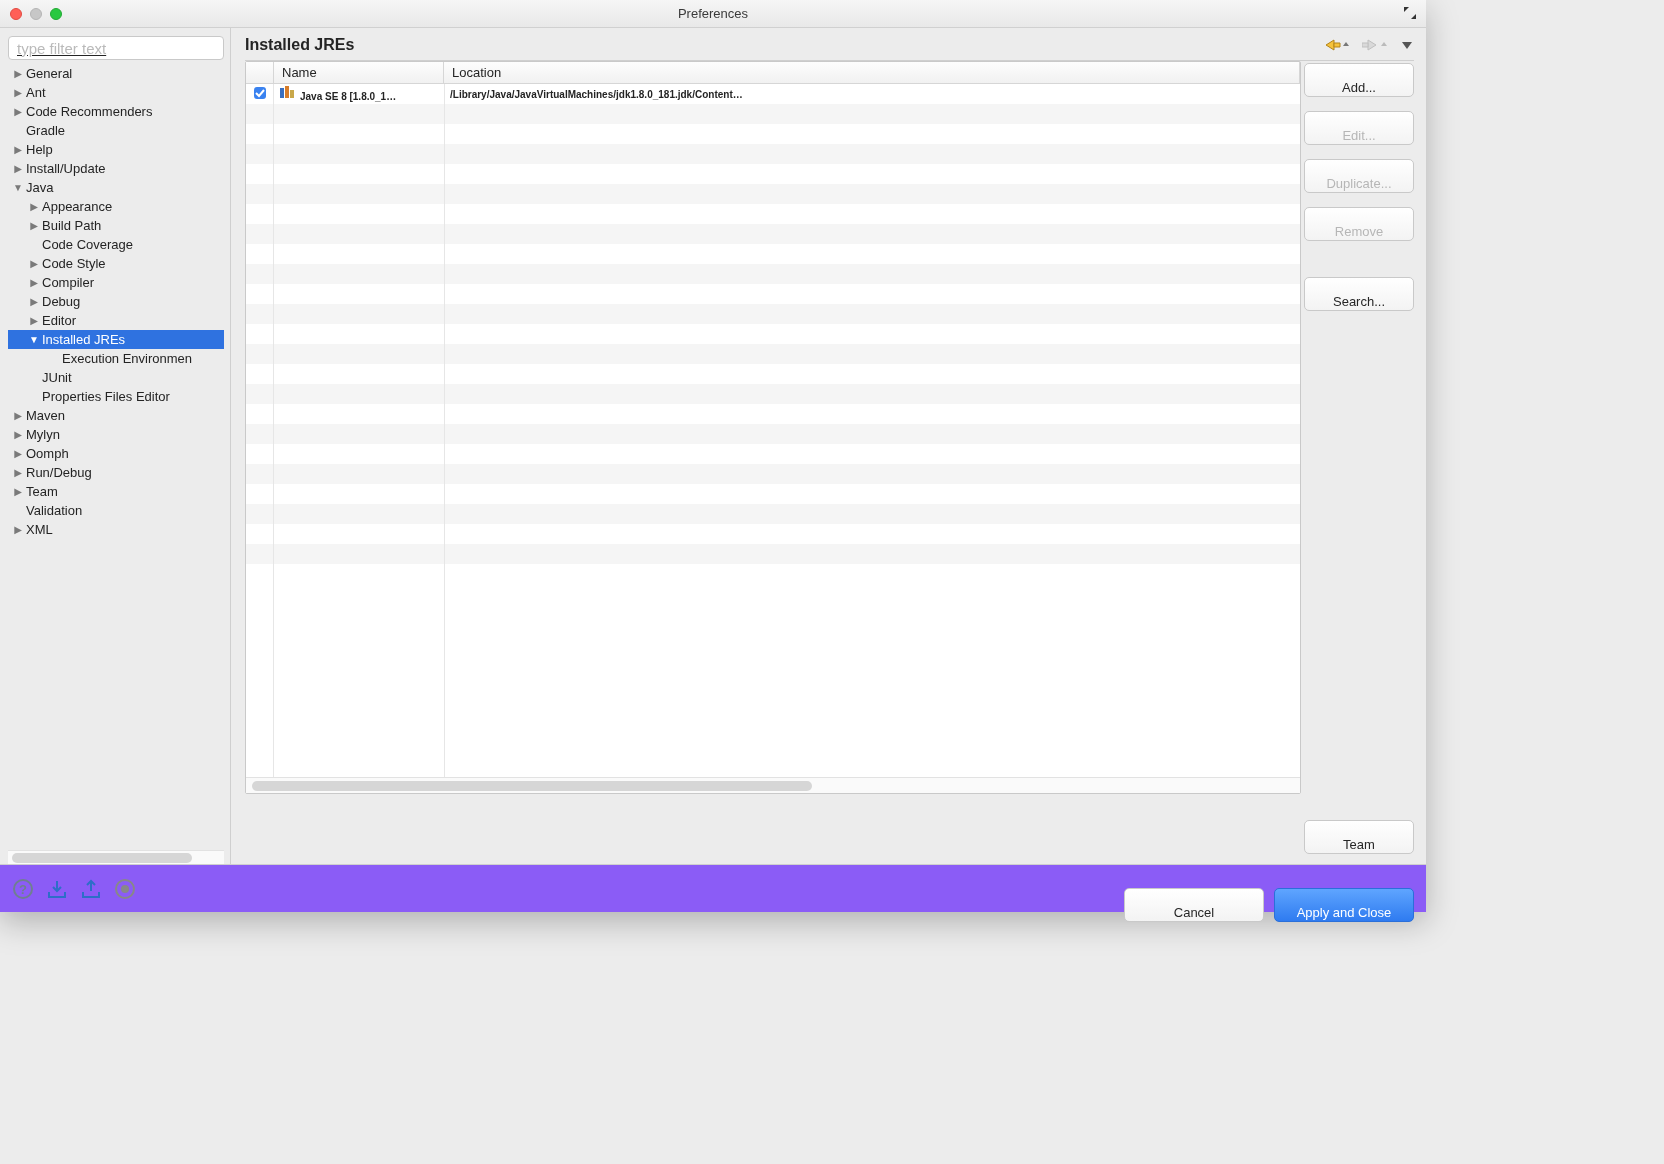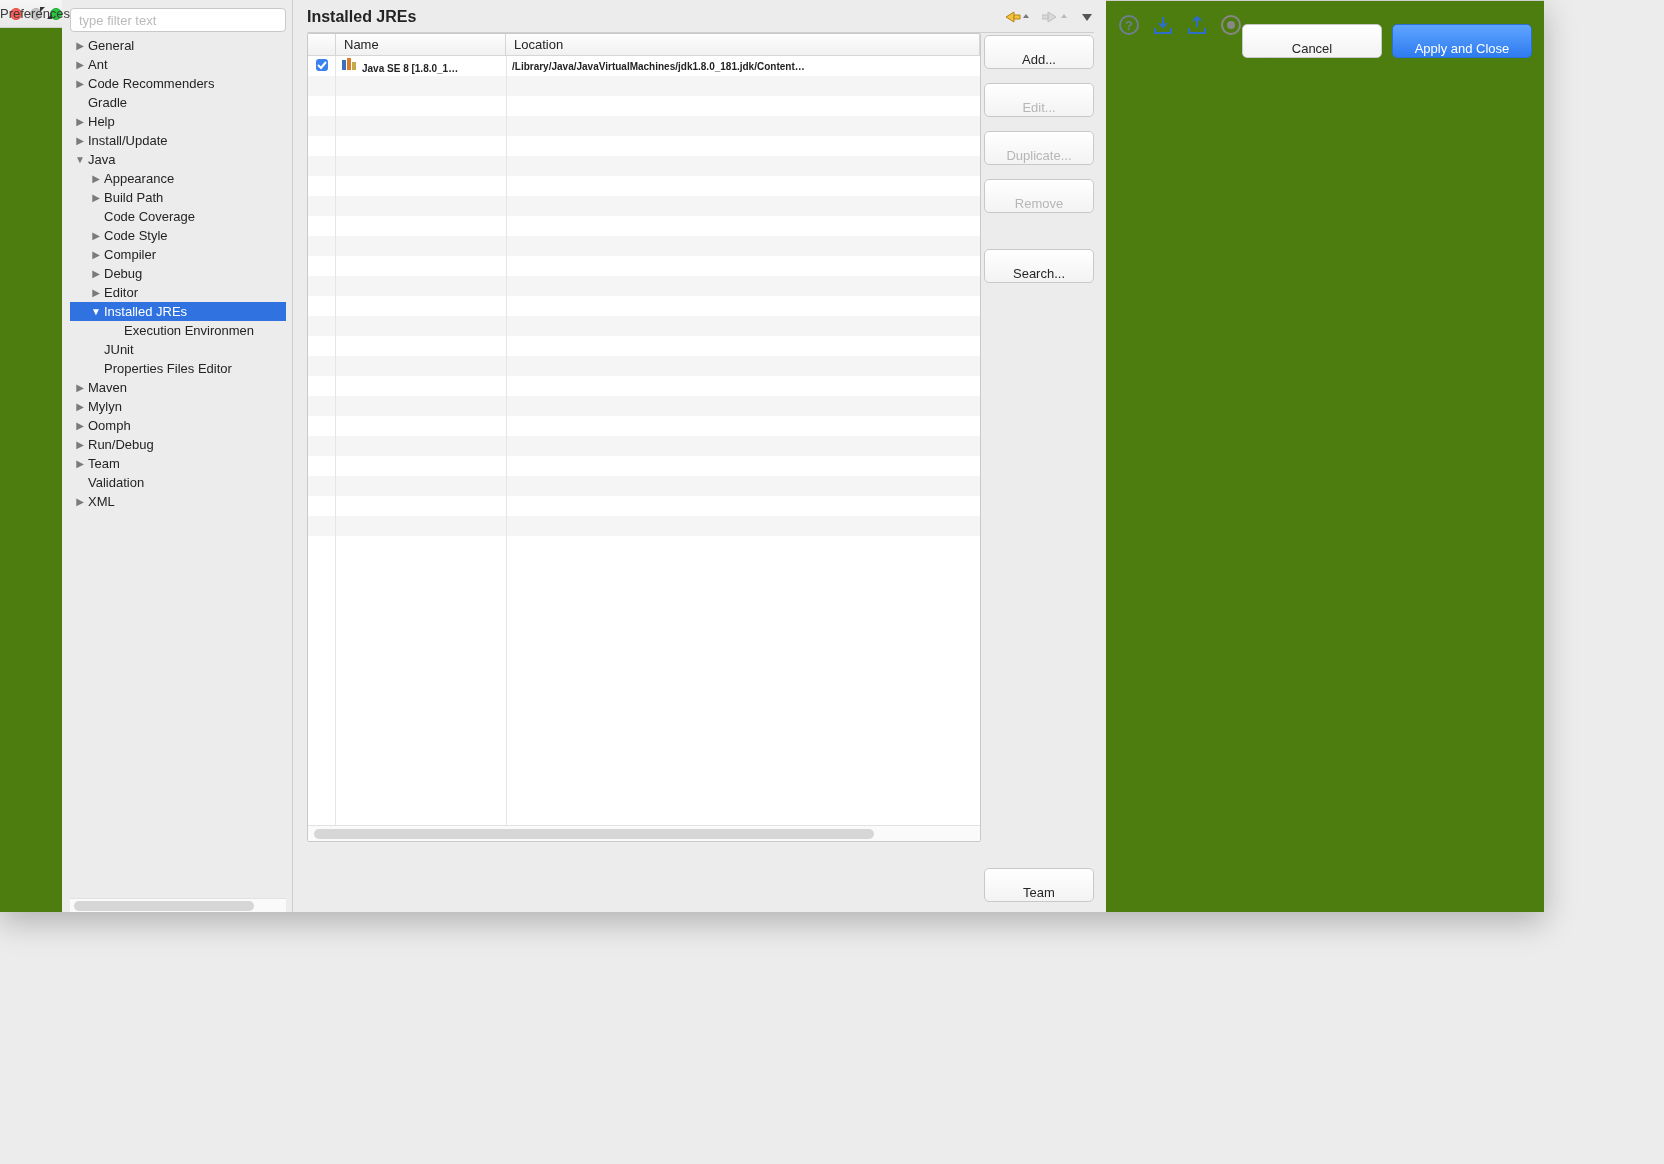--- a/index.html
+++ b/index.html
@@ -5,26 +5,26 @@
   * { box-sizing: border-box; margin: 0; padding: 0; }
   html, body { height: 100%; }
   body {
     font-family: -apple-system, "Helvetica Neue", Arial, sans-serif;
     font-size: 13px;
     background: #ececec;
     color: #242424;
     user-select: none;
   }
   .window {
-    width: 1544px;
+    width: 1426px;
     height: 912px;
     margin: 0;
-    background: #4d7c0f;
+    background: #8b5cf6;
     display: flex;
-    flex-direction: row;
+    flex-direction: column;
     box-shadow: 0 10px 30px rgba(0,0,0,.25);
   }
   .titlebar {
     height: 28px;
     display: flex;
     align-items: center;
     position: relative;
     background: linear-gradient(#f6f6f6,#e8e8e8);
     border-bottom: 1px solid #d0d0d0;
   }
@@ -49,23 +49,24 @@
     background:#ececec;
     display:flex; flex-direction:column;
     padding:8px 6px 0 8px;
   }
   .filter {
     width:100%; height:24px;
     border:1px solid #c9c9c9;
     border-radius:4px;
     background:#fff;
     padding:2px 8px;
-    font-size:13px;
+    font-size:15px;
     color:#242424;
     margin-bottom:4px;
+    text-decoration:underline;
   }
   .filter::placeholder { color:#bababa; }
   .tree { flex:1; overflow:hidden; font-size:13px; }
   .tree .item {
     display:flex; align-items:center;
     height:19px; line-height:19px;
     padding-left:4px;
     white-space:nowrap;
   }
   .tree .item .tw { width:12px; text-align:center; color:#7a7a7a; margin-right:2px; font-size:10px; }

